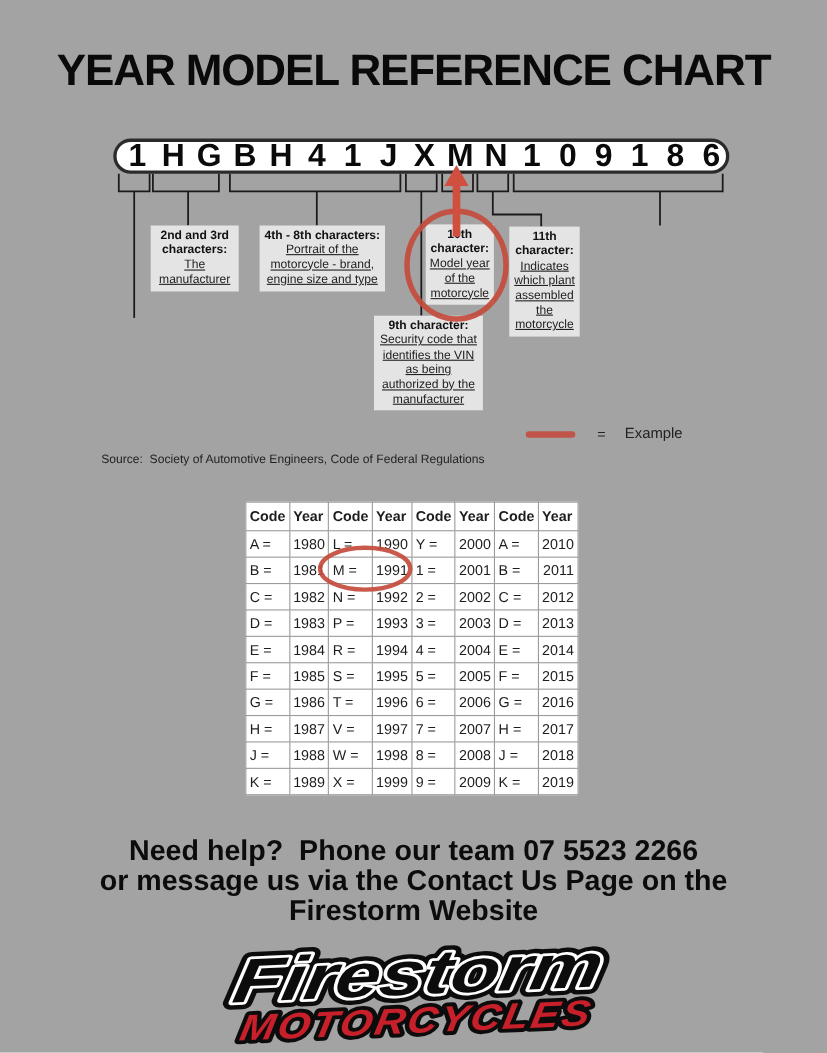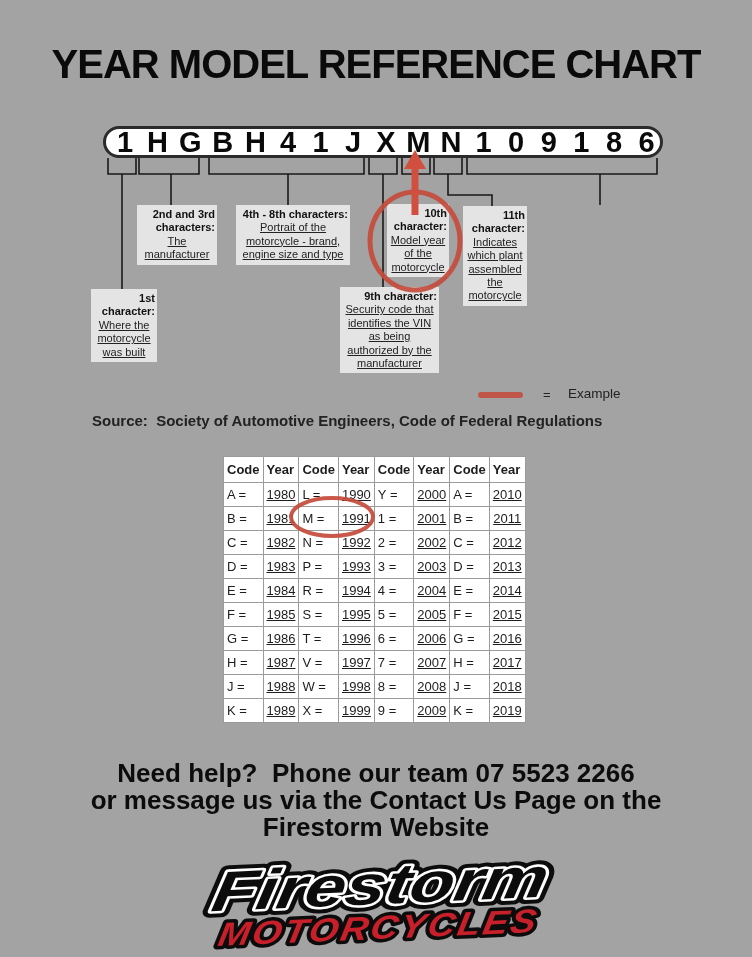--- a/index.html
+++ b/index.html
@@ -29,38 +29,38 @@
     font-size:29px;font-weight:bold;line-height:32px;color:#0a0a0a;
     white-space:pre;
   }
 
   
   .callout{
     position:absolute;background:#e4e4e4;color:#222;
     font-size:11px;line-height:1.22;text-align:center;
     padding:3px 2px;z-index:2;box-sizing:content-box;
   }
-  .c-label{display:block;font-weight:bold;color:#111;text-align:right;}
+  .c-label{display:block;font-weight:bold;color:#111;}
   .c-desc{display:block;text-decoration:underline;}
 
   
-  .source-line{position:absolute;left:92px;top:412px;font-size:15px;color:#222;z-index:2;font-weight:bold;}
+  .source-line{position:absolute;left:92px;top:412px;font-size:11px;color:#222;z-index:2;}
   .legend-equals{position:absolute;left:543px;top:387px;font-size:13px;color:#222;z-index:2;}
   .legend-example{position:absolute;left:568px;top:386px;font-size:13.5px;color:#222;z-index:2;}
 
   
   .year-table{
     position:absolute;left:223px;top:456px;border-collapse:collapse;
     font-size:13px;color:#1d1d1d;background:#fff;z-index:2;
   }
   .year-table th,.year-table td{border:1px solid #9b9b9b;}
   .year-table th{font-weight:bold;text-align:left;padding:4px 3px;height:17px;margin-top:40px;}
   .year-table td{padding:2px 3px;height:19px;}
   .year-table td.code-cell{text-align:left;}
-  .year-table td.year-cell{text-align:center;text-decoration:underline;}
+  .year-table td.year-cell{text-align:right;}
 
   
   .footer{
     position:absolute;top:760px;left:0;width:100%;text-align:center;
     font-size:26px;font-weight:bold;line-height:27px;color:#0c0c0c;z-index:2;
   }
 
   
   .logo{position:absolute;left:161px;top:852px;z-index:3;}
   .logo text{font-family:"Liberation Sans","DejaVu Sans",sans-serif;font-weight:bold;font-style:italic;}
@@ -109,24 +109,20 @@
         <span class="vin-char" style="left: 345px;">N</span>
         <span class="vin-char" style="left: 377.6px;">1</span>
         <span class="vin-char" style="left: 410.2px;">0</span>
         <span class="vin-char" style="left: 442.8px;">9</span>
         <span class="vin-char" style="left: 475.4px;">1</span>
         <span class="vin-char" style="left: 508px;">8</span>
         <span class="vin-char" style="left: 540.6px;">6</span>
       </div>
   </div>
 
-  <div class="callout" style="left:91px;top:289px;width:62px">
-    <span class="c-label">1st character:</span>
-    <span class="c-desc">Where the motorcycle was built</span>
-  </div>
 
   <div class="callout" style="left:137px;top:205px;width:76px">
     <span class="c-label">2nd and 3rd characters:</span>
     <span class="c-desc">The manufacturer</span>
   </div>
 
   <div class="callout" style="left:236px;top:205px;width:110px">
     <span class="c-label">4th - 8th characters:</span>
     <span class="c-desc">Portrait of the motorcycle - brand, engine size and type</span>
   </div>

